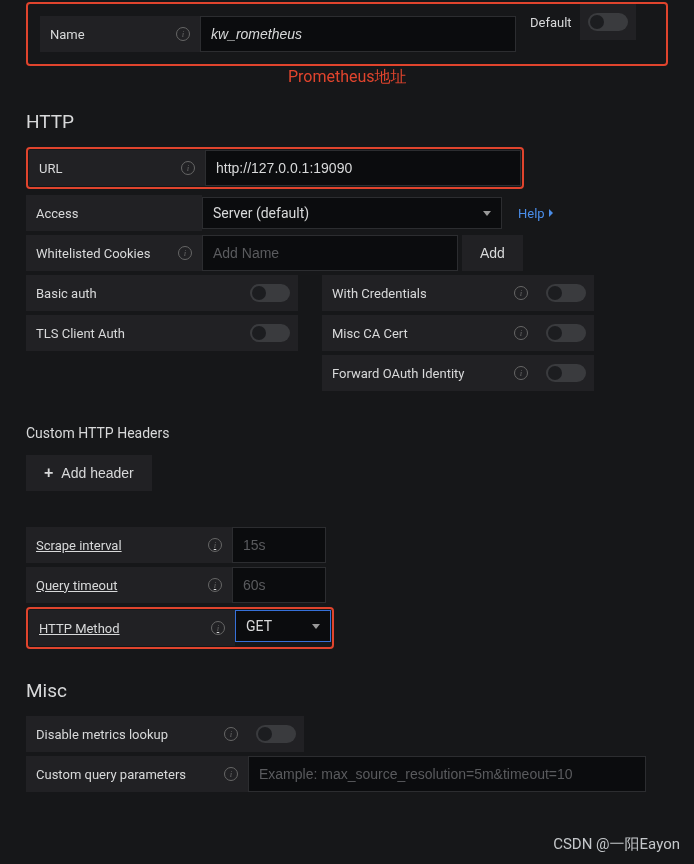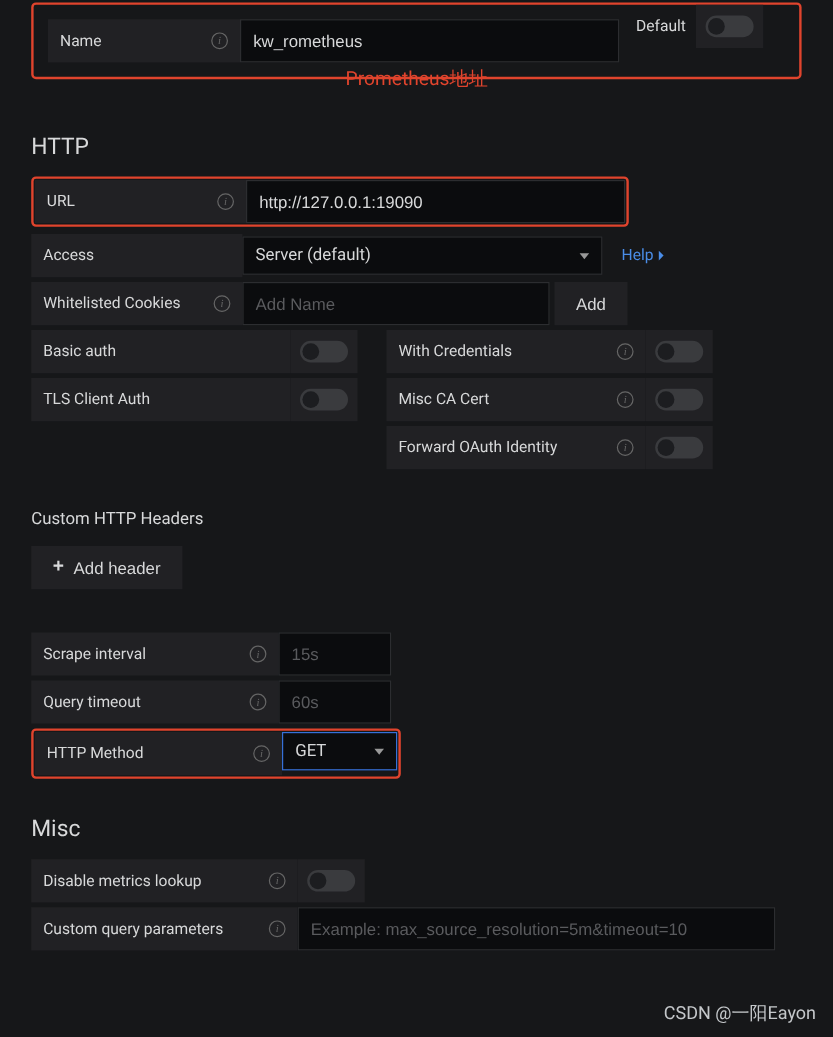--- a/index.html
+++ b/index.html
@@ -19,40 +19,40 @@
       color: #d8d9da;
       font-size: 19px;
       font-weight: 400;
       margin: 22px 0 14px 0;
     }
     .annotation {
       color: #e0442d;
       font-size: 16px;
       position: absolute;
       left: 288px;
-      top: 56px;
+      top: 67px;
     }
     .row {
       display: flex;
       align-items: center;
       margin-bottom: 4px;
       gap: 0;
     }
     .label-box {
       background: #212124;
       height: 36px;
       display: flex;
       align-items: center;
       justify-content: space-between;
       padding: 0 10px;
       min-width: 160px;
       flex-shrink: 0;
     }
     .label-box.wide { min-width: 176px; }
-    .label-box.narrow { min-width: 206px; }
+    .label-box.narrow { min-width: 206px; text-decoration: underline; }
     .label-text {
       color: #d8d9da;
       font-size: 13px;
     }
     .info-icon {
       width: 14px;
       height: 14px;
       border: 1px solid #666;
       border-radius: 50%;
       display: inline-flex;
@@ -66,21 +66,21 @@
     input[type="text"] {
       background: #0b0c0e;
       border: 1px solid #2c2d30;
       color: #d8d9da;
       height: 36px;
       padding: 0 10px;
       font-size: 14px;
       outline: none;
     }
     input[type="text"]::placeholder { color: #5a5b5e; }
-    .input-name { width: 316px; }
+    .input-name { width: 316px; font-style: italic; }
     .input-url { width: 316px; }
     .input-cookie { width: 256px; }
     .input-short { width: 94px; }
     .input-params { width: 398px; }
     .select-box {
       background: #0b0c0e;
       border: 1px solid #2c2d30;
       color: #d8d9da;
       height: 32px;
       padding: 0 10px;

